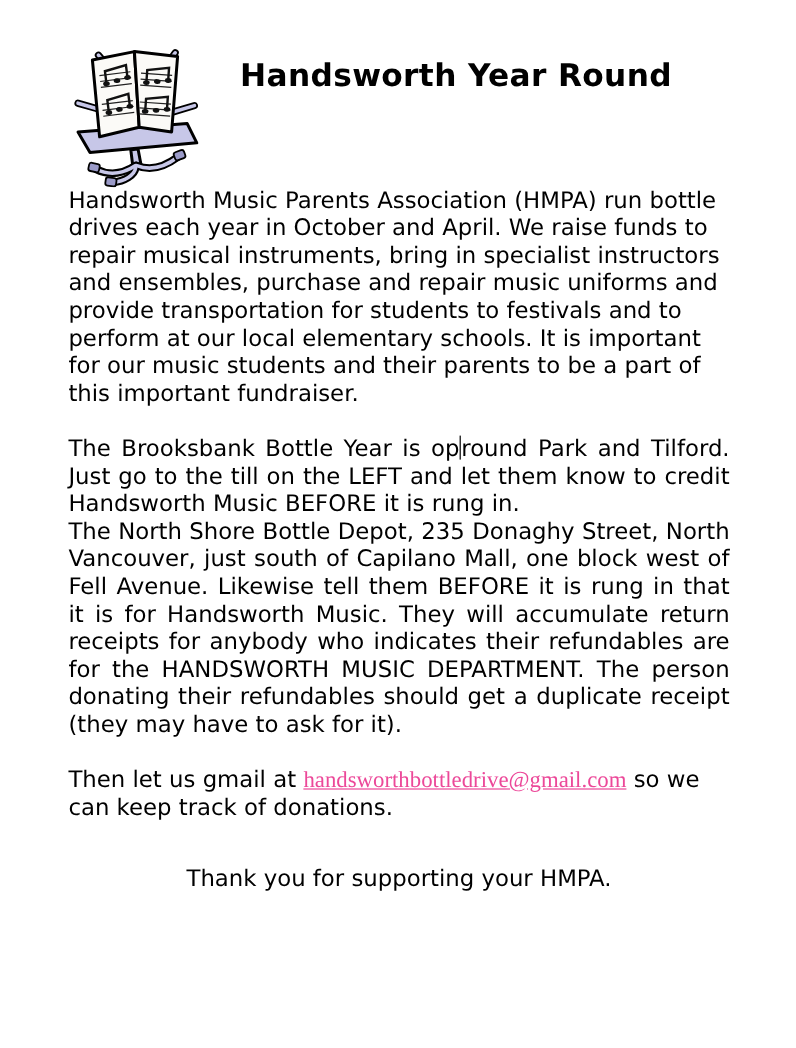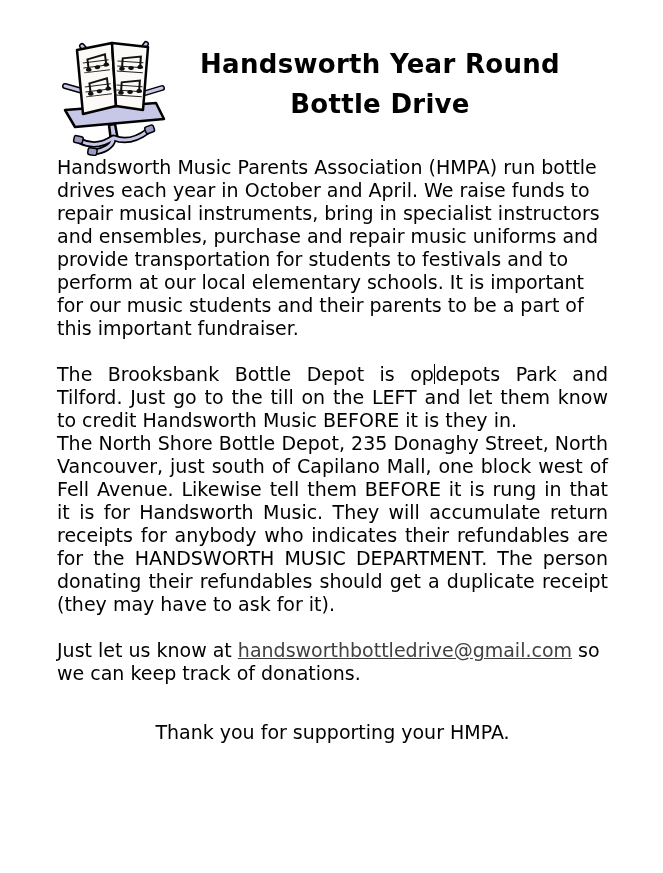--- a/index.html
+++ b/index.html
@@ -22,21 +22,21 @@
   .no-gap{margin-bottom:0;}
   .center{text-align:center;}
   .contact-para{margin-bottom:36px;}
   .thanks{margin:16px;text-align:center;}
   .u{}
   .nowrap{white-space:nowrap;}
   .caret{
     display:inline-block;width:1.5px;height:20px;background:#000;
     vertical-align:-3px;
   }
-  .email{color:#404040;text-decoration:underline;cursor:pointer;}
+  .email{color:#ec4899;text-decoration:underline;cursor:pointer;font-family:Liberation Serif, serif;}
 </style>
 </head>
 <body>
 
 <div class="page">
 
   <header>
     <div class="clipart">
       <svg viewBox="0 0 122 128" width="122" height="128" aria-hidden="true">
         <defs>
@@ -80,32 +80,32 @@
           <path d="M62 110 C72 114 84 112 96 103"></path>
           <path d="M61 112 C60 118 52 123 42 124"></path>
         </g>
         <g fill="#9a9ac8" stroke="#000" stroke-width="1.5">
           <rect x="22" y="108" width="9" height="7" rx="2" transform="rotate(12 26 111)"></rect>
           <rect x="93" y="98" width="9" height="7" rx="2" transform="rotate(-20 97 101)"></rect>
           <rect x="36" y="120" width="9" height="7" rx="2" transform="rotate(8 40 123)"></rect>
         </g>
       </svg>
     </div>
-    <h1 class="title"><span>Handsworth Year Round</span><br><span>Bottle Drive</span></h1>
+    <h1 class="title"><span>Handsworth Year Round</span><br></h1>
   </header>
 
   <main class="body-text">
 
     <p class="para">Handsworth Music Parents Association (HMPA) run bottle drives each year in October and April.  We raise funds to repair musical instruments, bring in specialist instructors and ensembles, purchase and repair music uniforms and provide transportation for students to festivals and to perform at our local elementary schools.  It is important for our music students and their parents to be a part of this important fundraiser.</p>
 
 
-    <p class="para justify no-gap"><span>The Brooksbank Bottle Depot is </span><span class="nowrap"><span>op</span><span class="caret"></span><span>depots</span></span><span> Park and Tilford.  Just go to the till on the LEFT and let them know to credit Handsworth Music </span><span class="u">BEFORE</span><span> it is they in.</span></p>
+    <p class="para justify no-gap"><span>The Brooksbank Bottle Year is </span><span class="nowrap"><span>op</span><span class="caret"></span><span>round</span></span><span> Park and Tilford.  Just go to the till on the LEFT and let them know to credit Handsworth Music </span><span class="u">BEFORE</span><span> it is rung in.</span></p>
 
 
     <p class="para justify"><span>The North Shore Bottle Depot, 235 Donaghy Street, North Vancouver, just south of Capilano Mall, one block west of Fell Avenue.  Likewise tell them </span><span class="u">BEFORE</span><span> it is rung in that it is for Handsworth Music.  They will accumulate return receipts for anybody who indicates their refundables are for the HANDSWORTH MUSIC DEPARTMENT. The person donating their refundables should get a duplicate receipt (they may have to ask for it).</span></p>
 
-    <p class="para contact-para"><span>Just let us know at </span><a class="email" href="#">handsworthbottledrive@gmail.com</a><span> so we can keep track of donations.</span></p>
+    <p class="para contact-para"><span>Then let us gmail at </span><a class="email" href="#">handsworthbottledrive@gmail.com</a><span> so we can keep track of donations.</span></p>
 
     <p class="para center thanks">Thank you for supporting your HMPA.</p>
 
   </main>
 
 </div>
 
 </body></html>

